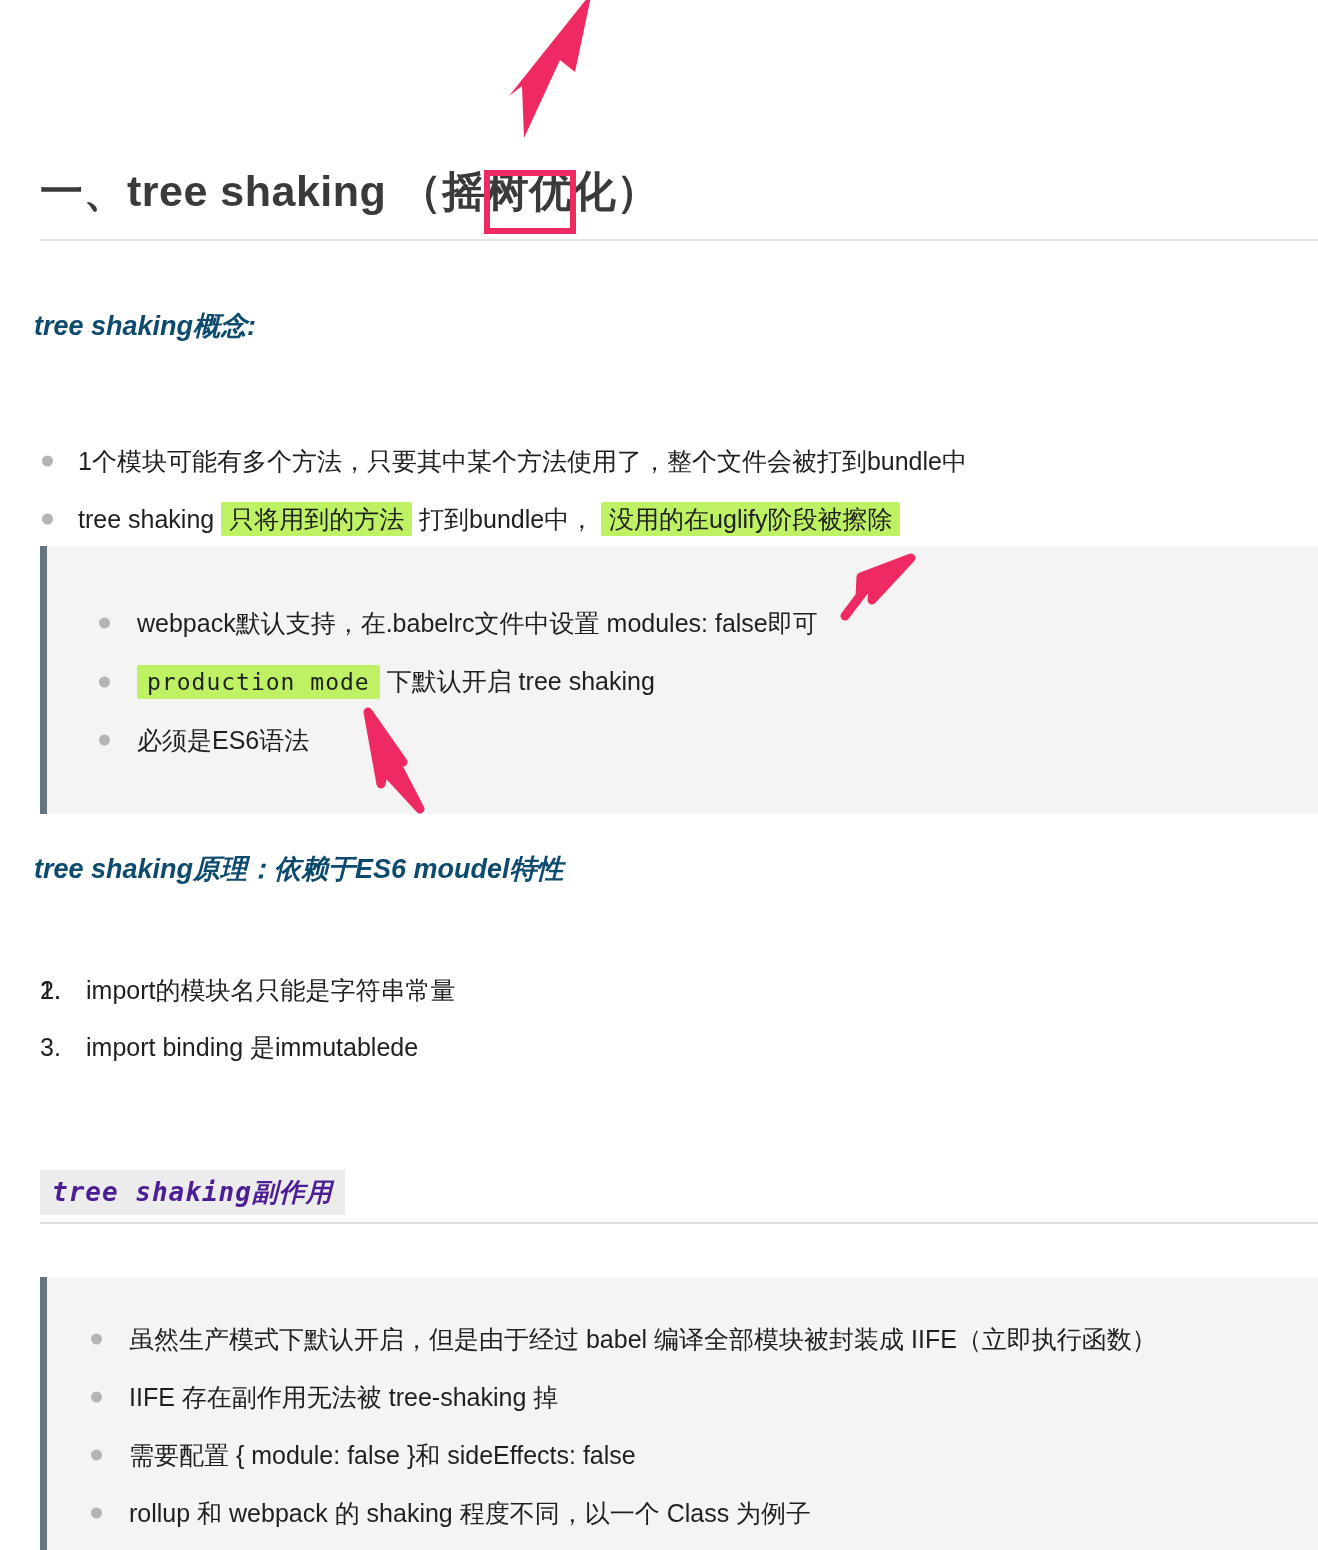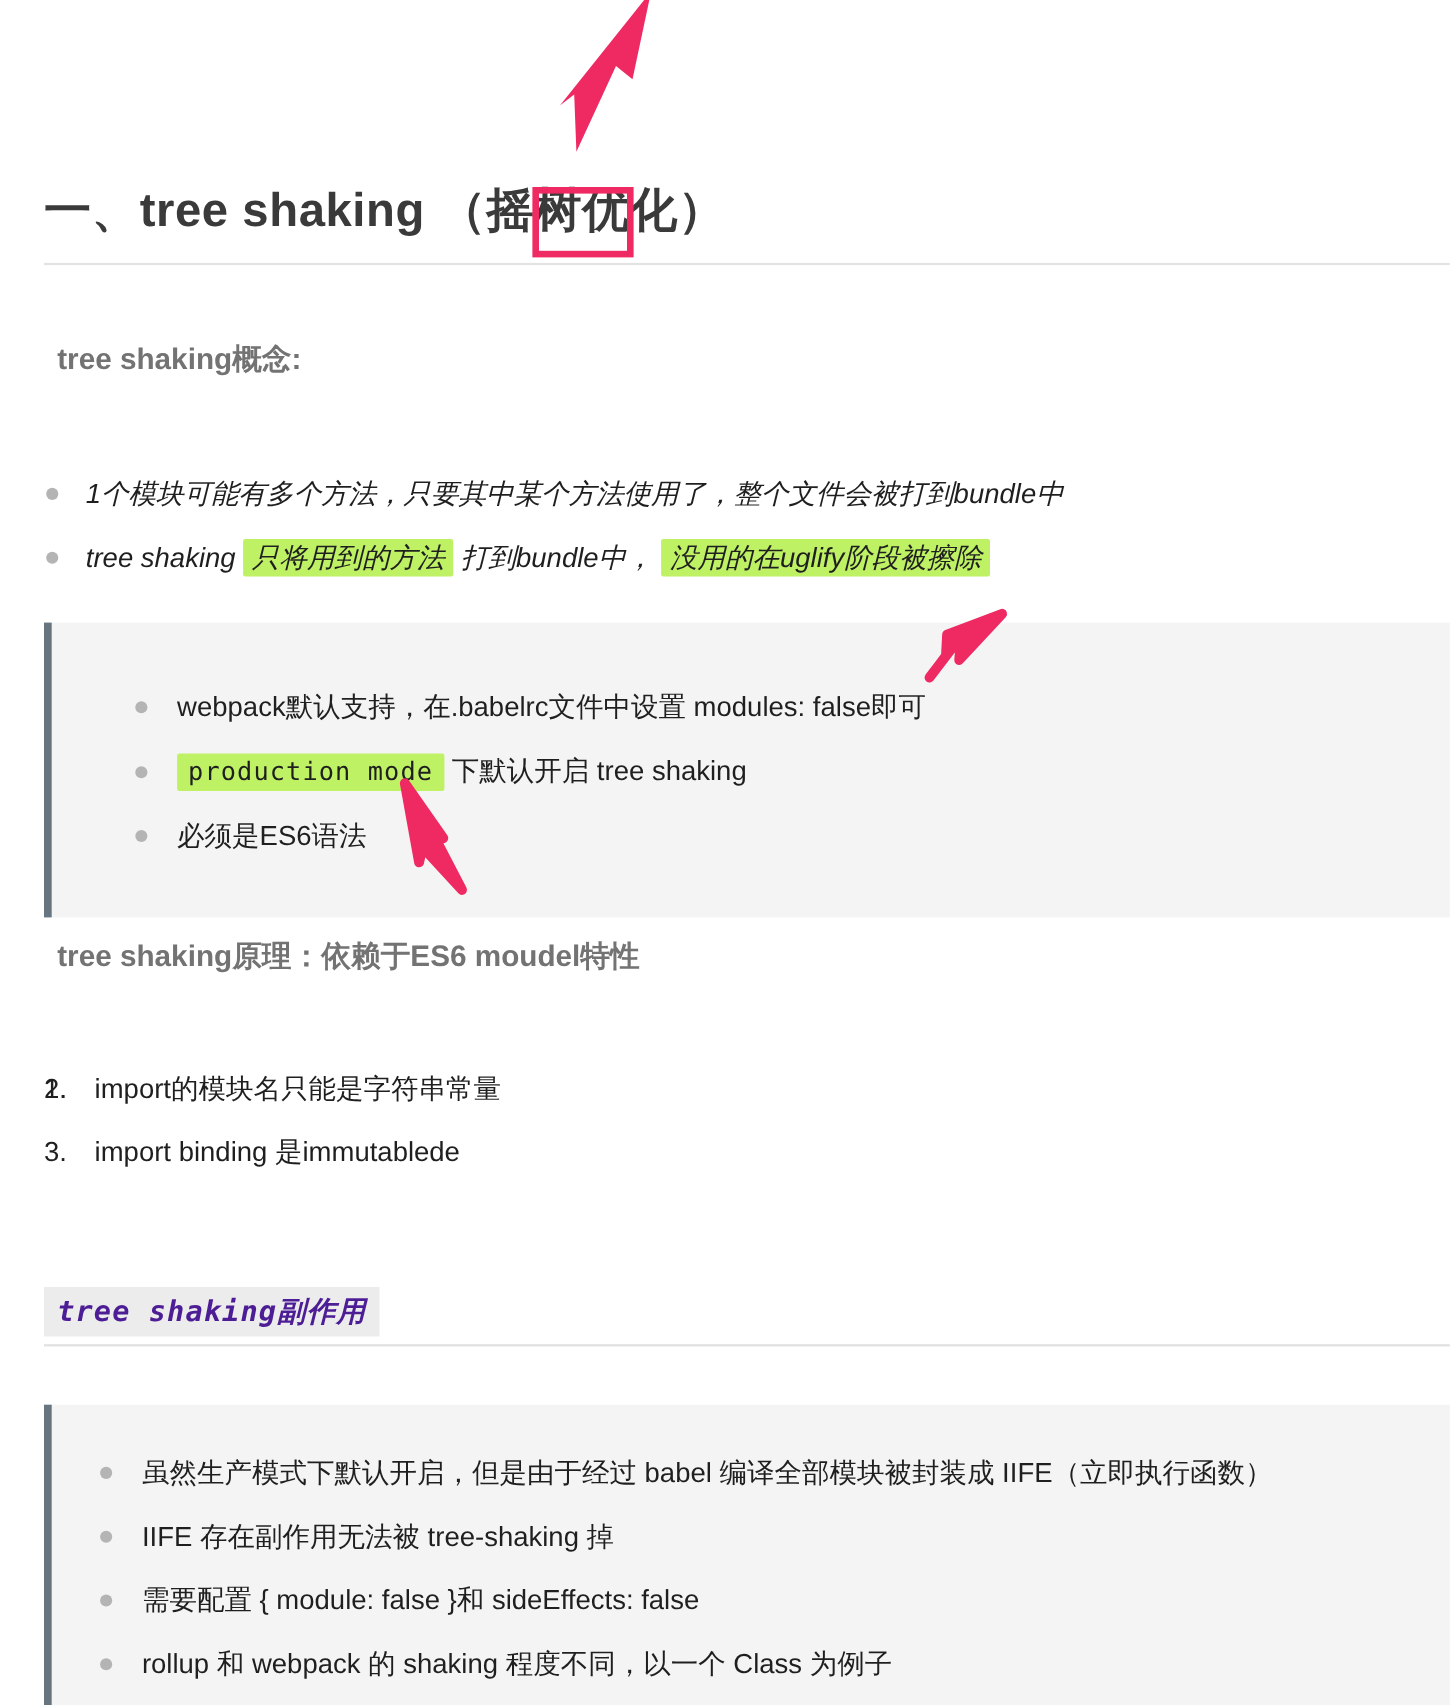--- a/index.html
+++ b/index.html
@@ -40,37 +40,37 @@
     left: 40px;
     top: 239px;
     width: 1278px;
     height: 2px;
     background: #e3e3e3;
   }
 
   
   .h2 {
     position: absolute;
-    left: 52px;
+    left: 34px;
     font-size: 27px;
     font-weight: bold;
-    color: #737373;
+    color: #0c4a6e;
     white-space: nowrap;
     line-height: 1;
+    font-style: italic;
   }
   .h2.concept { top: 313px; }
   .h2.principle { top: 856px; }
 
   
   .ul-top {
     position: absolute;
     left: 40px;
-    top: 420px;
+    top: 432px;
     width: 1260px;
-    font-style: italic;
   }
   .ul-top .li {
     position: relative;
     padding-left: 38px;
     font-size: 25px;
     line-height: 58px;
     color: #1f1f1f;
     white-space: nowrap;
   }
   .bullet {
@@ -100,24 +100,23 @@
 
   
   .bq {
     position: absolute;
     background: #f4f4f4;
     border-left: 7px solid #66757f;
     box-sizing: border-box;
   }
   .bq#bq-top {
     left: 40px;
-    top: 566px;
+    top: 546px;
     width: 1278px;
     height: 268px;
-    padding-left: 24px;
   }
   .bq#bq-bottom {
     left: 40px;
     top: 1277px;
     width: 1278px;
     height: 273px;
   }
   .bq .li {
     position: relative;
     padding-left: 40px;

